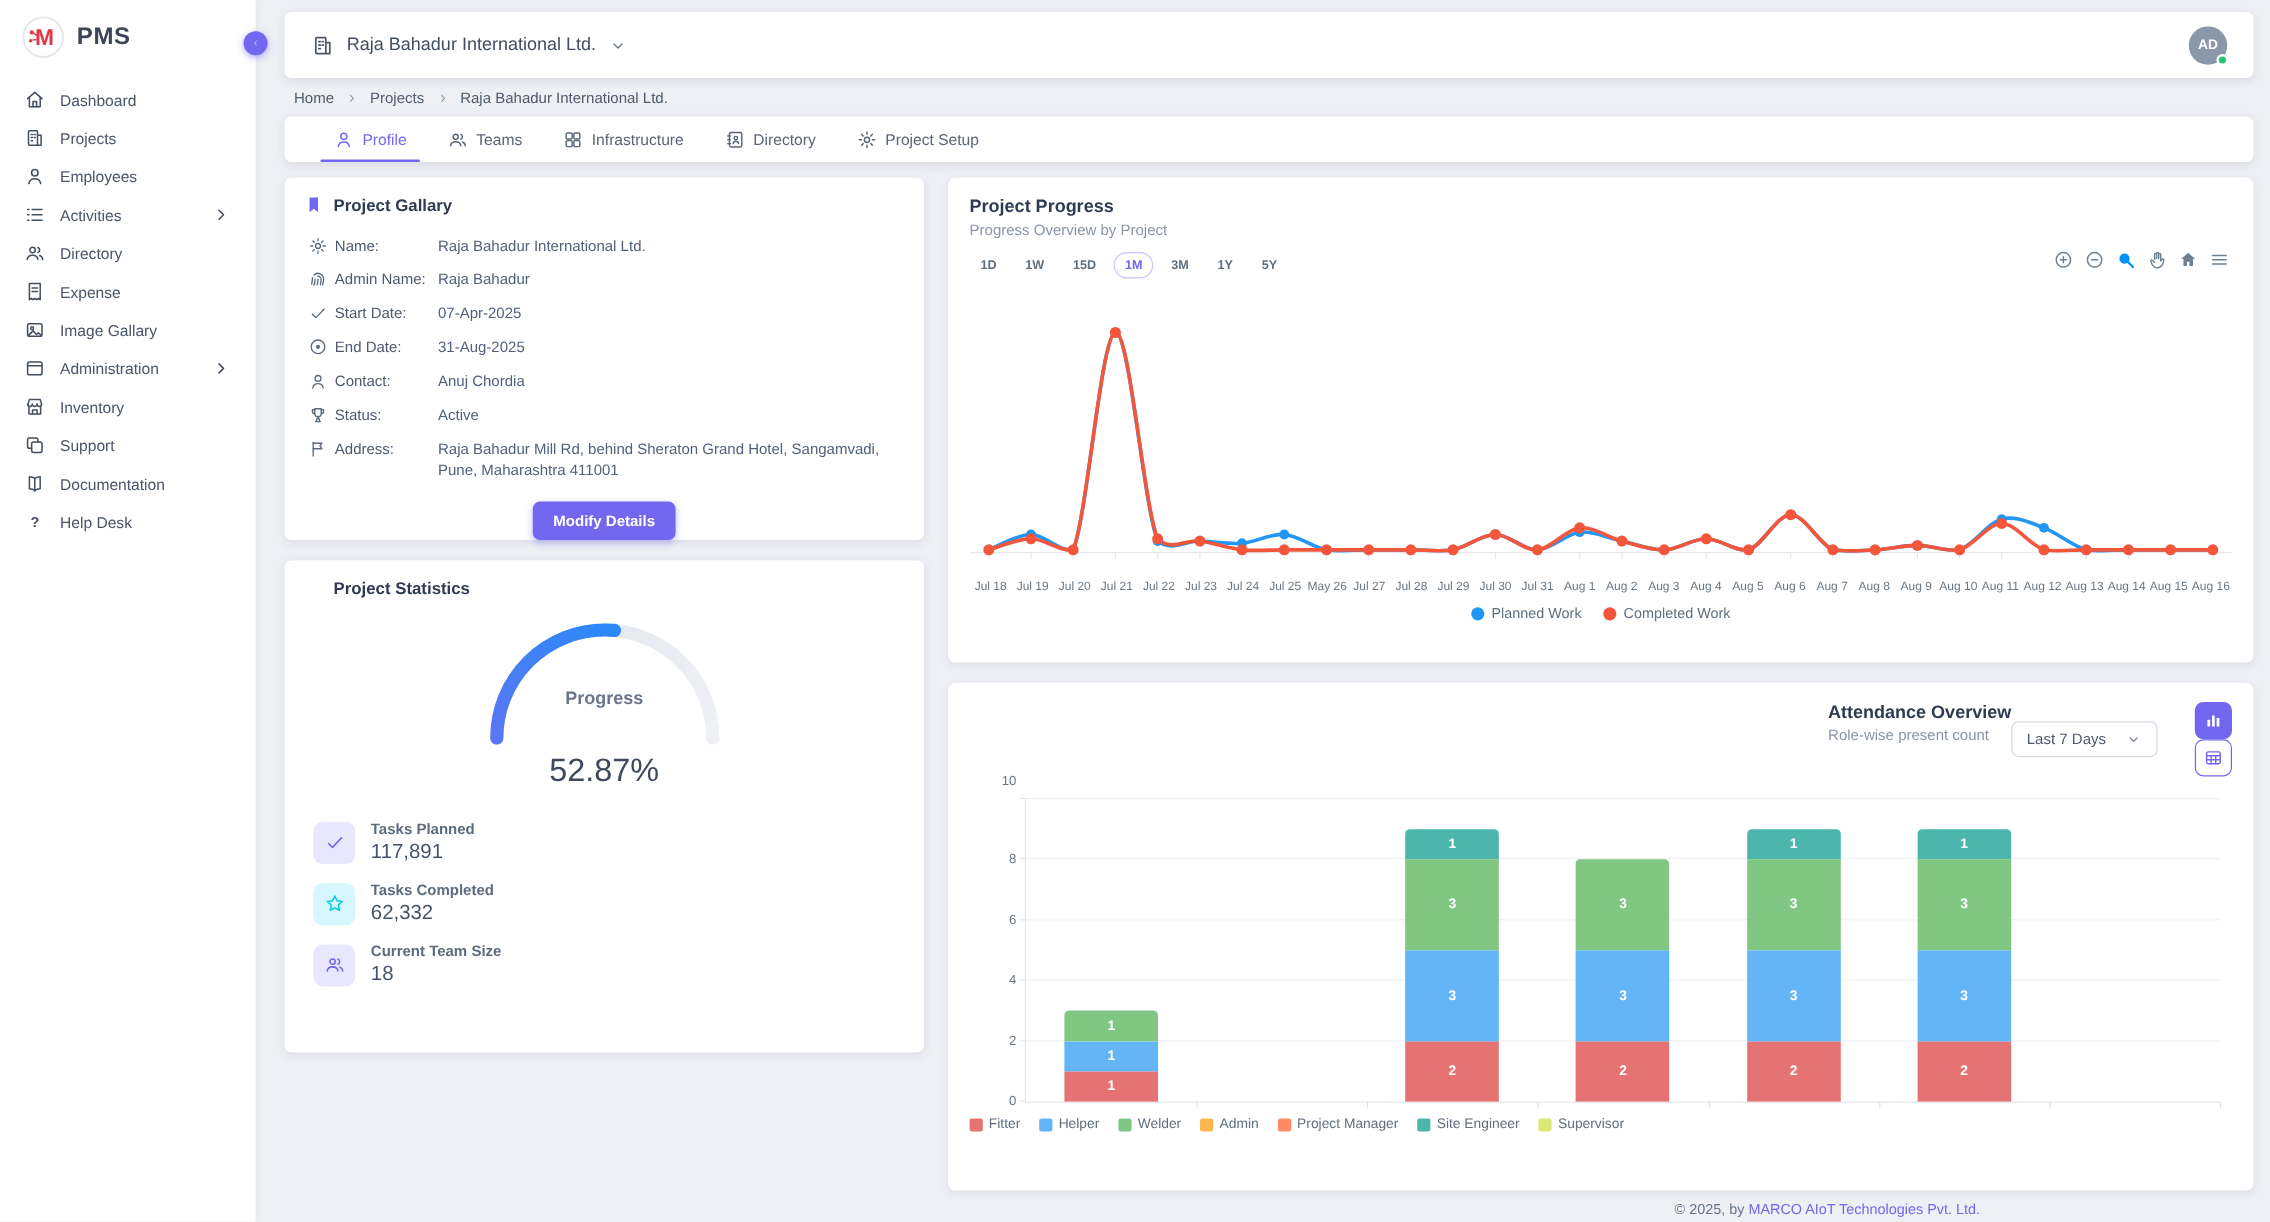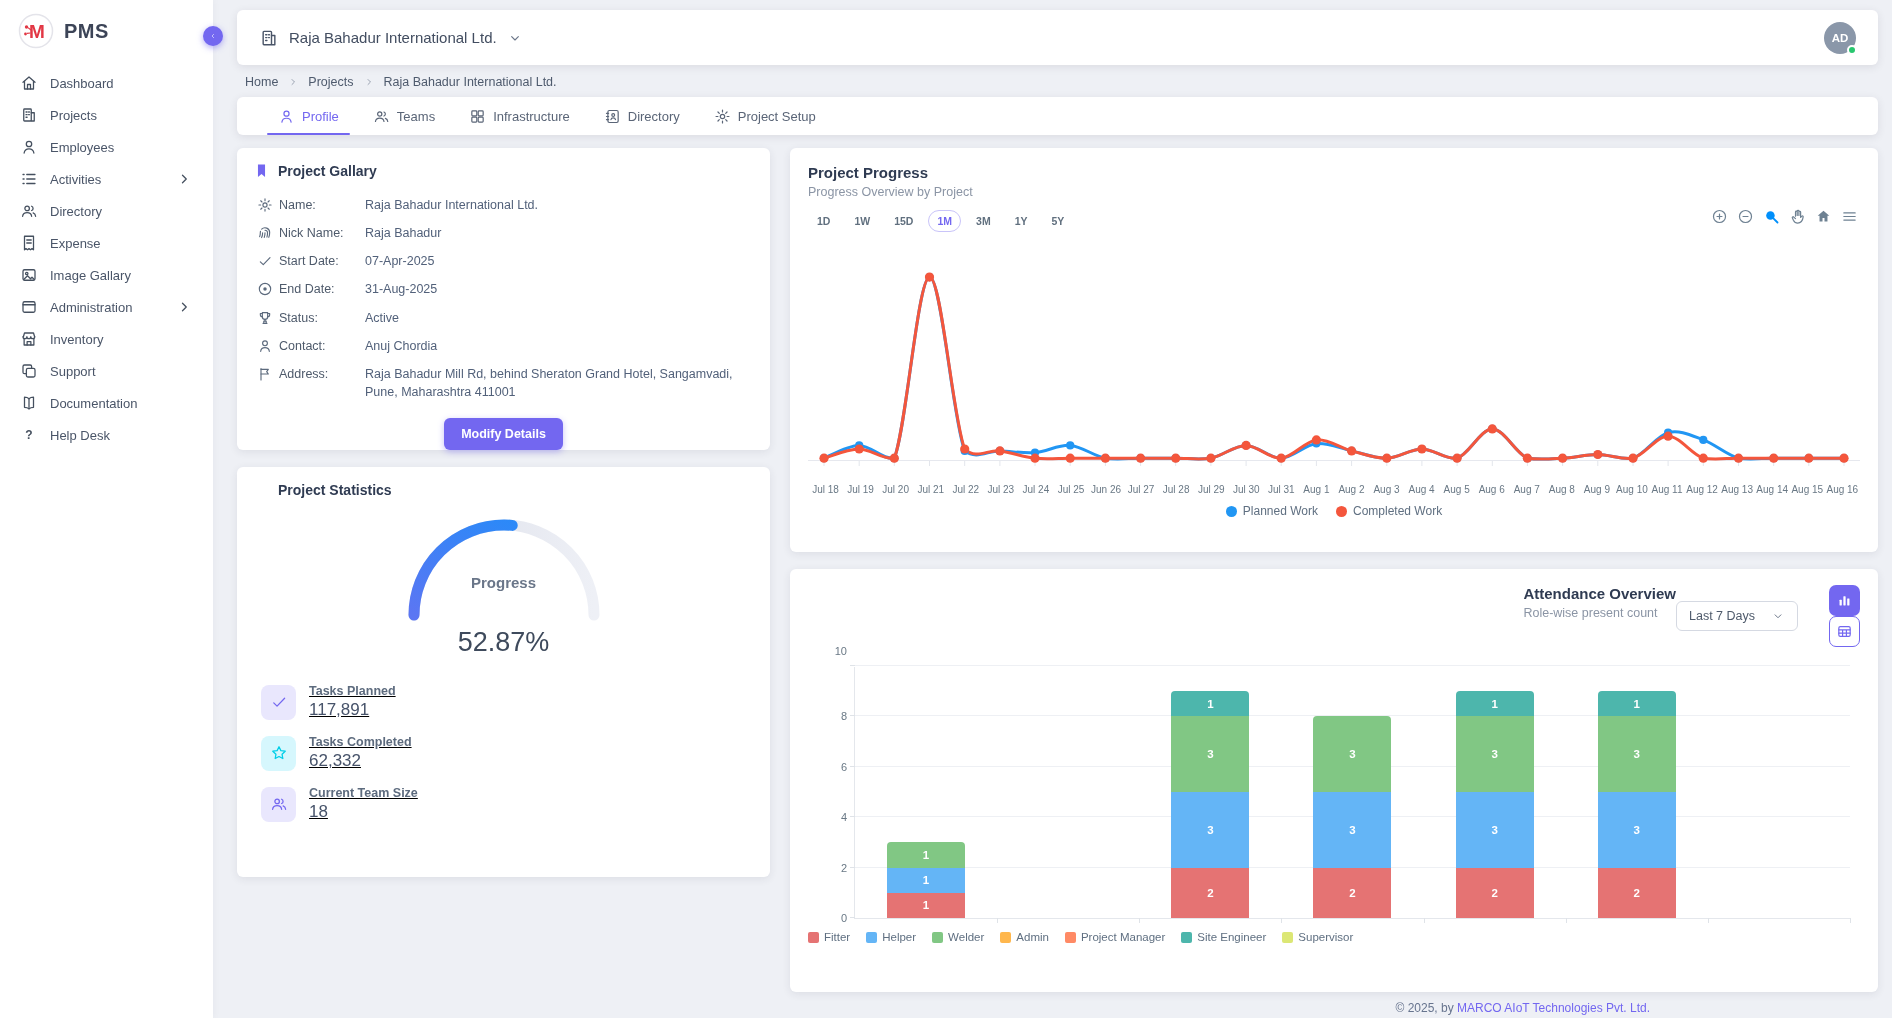--- a/index.html
+++ b/index.html
@@ -66,21 +66,21 @@
   .f-label { width:80px; flex:none; }
   .f-value { flex:1; color:#52617a; }
   .modify-btn { display:block; margin:12px auto 0; background:#7367f0; border:none; color:#fff; font-size:12.5px; font-weight:600; padding:9px 17px; border-radius:6px; cursor:pointer; box-shadow:0 2px 6px rgba(115,103,240,.4); font-family:inherit; }
 
   
   .stats-card { height:410px; }
   .gauge-wrap { margin-top:6px; display:flex; flex-direction:column; align-items:center; }
   .gauge-box { position:relative; width:230px; height:120px; }
   .gauge-label { position:absolute; left:0; right:0; top:70px; text-align:center; font-size:15px; font-weight:700; color:#6a7689; }
   .gauge-value { font-size:27px; color:#3e4a5c; margin-top:3px; }
-  .stats-list { margin-top:26px; display:flex; flex-direction:column; gap:15px; padding-left:8px;text-decoration:underline; }
+  .stats-list { margin-top:26px; display:flex; flex-direction:column; gap:15px; padding-left:8px; }
   .stat { display:flex; align-items:center; gap:13px; }
   .stat-icon { width:35px; height:35px; border-radius:8px; display:flex; align-items:center; justify-content:center; flex:none; }
   .stat-icon .i { width:18px; height:18px; }
   .stat-icon.purple { background:#e9e7fd; color:#7367f0; }
   .stat-icon.cyan { background:#d6f7fd; color:#00cfe8; }
   .stat-label { font-size:12.5px; font-weight:700; color:#5d6b7e; }
   .stat-value { font-size:17px; color:#47536a; margin-top:2px; }
 
   
   .progress-card { height:404px; padding:16px 18px; }
@@ -402,62 +402,62 @@
             <div class="field">
               <span class="i">
                 <svg viewBox="0 0 24 24" fill="none" stroke="currentColor" stroke-width="1.7" stroke-linecap="round" stroke-linejoin="round">
                   <path d="M7 6.3A7 7 0 0 1 19 11.2c0 3-.5 5.4-1.3 7.3"></path>
                   <path d="M5.2 9.6A7 7 0 0 0 5 11.2c0 2.6-.4 4.7-1 6.3"></path>
                   <path d="M12 7.8a3.8 3.8 0 0 1 3.8 3.8c0 2.5-.3 4.6-.9 6.5"></path>
                   <path d="M8.4 11.6c0 3-.5 5.4-1.5 7.3"></path>
                   <path d="M12 11.6c0 2.8-.4 5.1-1.1 7"></path>
                 </svg>
               </span>
-              <span class="f-label">Nick Name:</span>
+              <span class="f-label">Admin Name:</span>
               <span class="f-value">Raja Bahadur</span>
             </div>
             <div class="field">
               <span class="i">
                 <svg viewBox="0 0 24 24" fill="none" stroke="currentColor" stroke-width="1.7" stroke-linecap="round" stroke-linejoin="round">
                   <path d="M5 13.2 9.4 17.5 19.5 7"></path>
                 </svg>
               </span>
               <span class="f-label">Start Date:</span>
               <span class="f-value">07-Apr-2025</span>
             </div>
             <div class="field">
               <span class="i">
                 <svg viewBox="0 0 24 24" fill="none" stroke="currentColor" stroke-width="1.7" stroke-linecap="round" stroke-linejoin="round">
                   <circle cx="12" cy="12" r="8.5"></circle>
                   <circle cx="12" cy="12" r="2.6" fill="currentColor" stroke="none"></circle>
                 </svg>
               </span>
               <span class="f-label">End Date:</span>
               <span class="f-value">31-Aug-2025</span>
+            </div>
+            <div class="field">
+              <span class="i">
+                <svg viewBox="0 0 24 24" fill="none" stroke="currentColor" stroke-width="1.7" stroke-linecap="round" stroke-linejoin="round">
+                  <circle cx="12" cy="8" r="3.6"></circle>
+                  <path d="M5.5 20c.5-3.8 3.2-5.5 6.5-5.5s6 1.7 6.5 5.5"></path>
+                </svg>
+              </span>
+              <span class="f-label">Contact:</span>
+              <span class="f-value">Anuj Chordia</span>
             </div>
             <div class="field">
               <span class="i">
                 <svg viewBox="0 0 24 24" fill="none" stroke="currentColor" stroke-width="1.7" stroke-linecap="round" stroke-linejoin="round">
                   <path d="M8 4h8v6a4 4 0 0 1-8 0z"></path>
                   <path d="M8 5.2H5v1.8a3 3 0 0 0 3 3M16 5.2h3v1.8a3 3 0 0 1-3 3"></path>
                   <path d="M12 14v2.6M9 20h6M10.2 16.6h3.6V20h-3.6z"></path>
                 </svg>
               </span>
               <span class="f-label">Status:</span>
               <span class="f-value">Active</span>
-            </div>
-            <div class="field">
-              <span class="i">
-                <svg viewBox="0 0 24 24" fill="none" stroke="currentColor" stroke-width="1.7" stroke-linecap="round" stroke-linejoin="round">
-                  <circle cx="12" cy="8" r="3.6"></circle>
-                  <path d="M5.5 20c.5-3.8 3.2-5.5 6.5-5.5s6 1.7 6.5 5.5"></path>
-                </svg>
-              </span>
-              <span class="f-label">Contact:</span>
-              <span class="f-value">Anuj Chordia</span>
             </div>
             <div class="field">
               <span class="i">
                 <svg viewBox="0 0 24 24" fill="none" stroke="currentColor" stroke-width="1.7" stroke-linecap="round" stroke-linejoin="round">
                   <path d="M6 21V4"></path>
                   <path d="M6 5h11l-2.5 3.5L17 12H6"></path>
                 </svg>
               </span>
               <span class="f-label">Address:</span>
               <span class="f-value">Raja Bahadur Mill Rd, behind Sheraton Grand Hotel, Sangamvadi, Pune, Maharashtra 411001</span>
@@ -672,21 +672,21 @@
             </svg>
           <div class="x-labels" id="lineXLabels">
               <span>Jul 18</span>
               <span>Jul 19</span>
               <span>Jul 20</span>
               <span>Jul 21</span>
               <span>Jul 22</span>
               <span>Jul 23</span>
               <span>Jul 24</span>
               <span>Jul 25</span>
-              <span>Jun 26</span>
+              <span>May 26</span>
               <span>Jul 27</span>
               <span>Jul 28</span>
               <span>Jul 29</span>
               <span>Jul 30</span>
               <span>Jul 31</span>
               <span>Aug 1</span>
               <span>Aug 2</span>
               <span>Aug 3</span>
               <span>Aug 4</span>
               <span>Aug 5</span>

